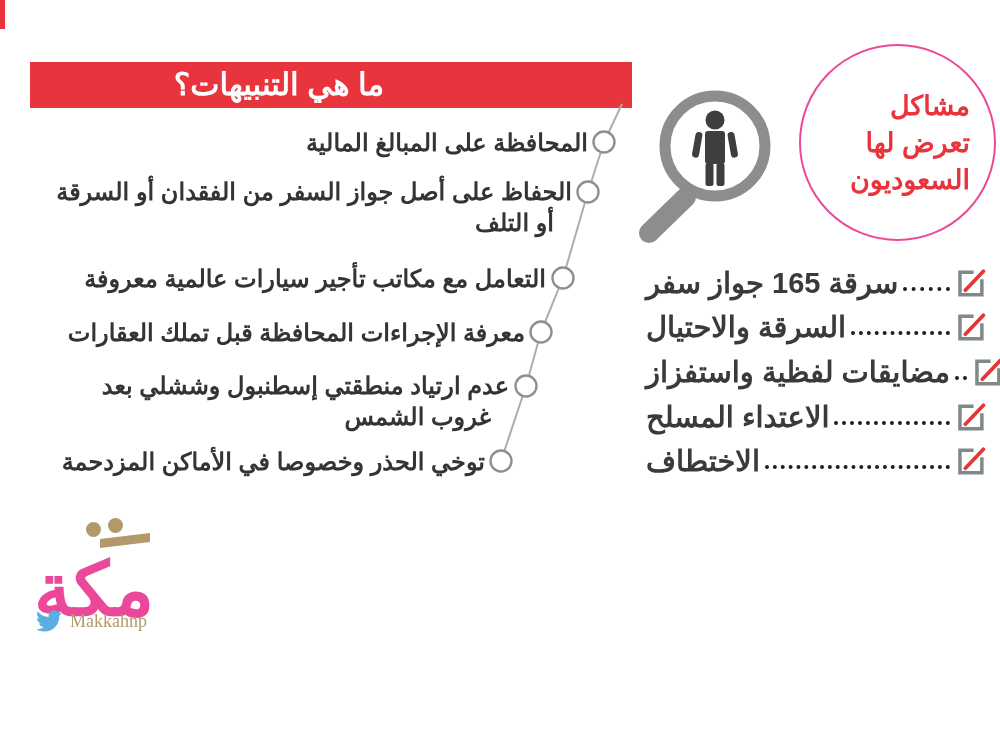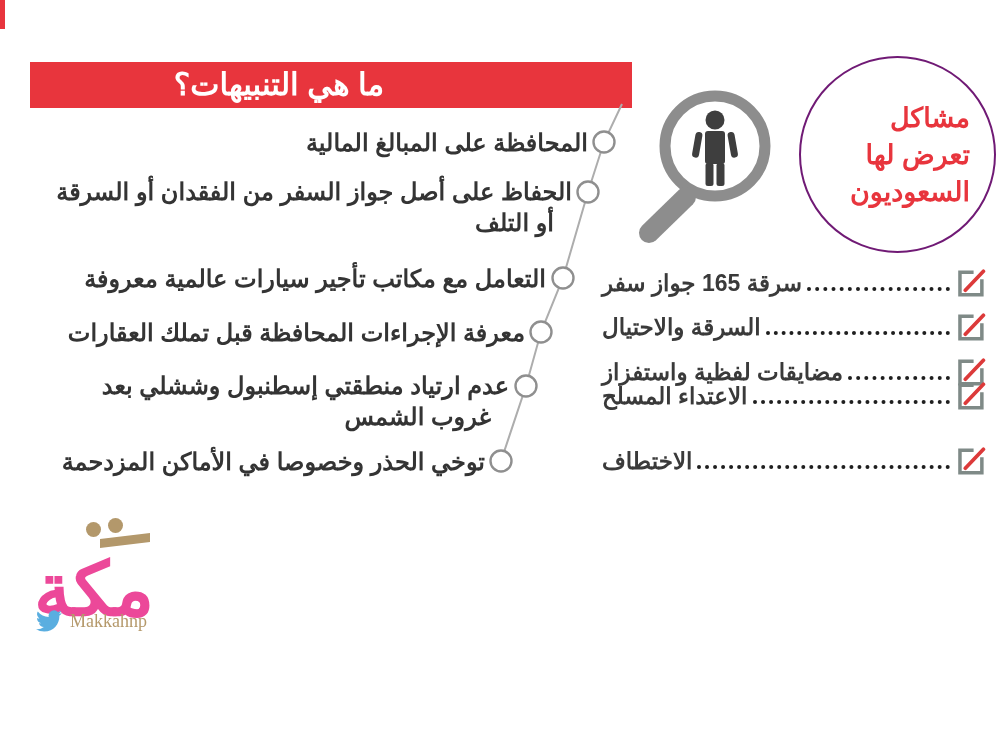--- a/index.html
+++ b/index.html
@@ -25,33 +25,33 @@
   .alert-item:nth-of-type(3){top:263px;right:454px;}
   .alert-item:nth-of-type(4){top:317px;right:475px;}
   .alert-item:nth-of-type(5){top:370px;right:491px;}
   .alert-item:nth-of-type(6){top:446px;right:515px;}
   .alert-line.indent{padding-right:18px;}
 
   
   .magnifier{position:absolute;left:625px;top:70px;}
 
   
-  .badge-circle{position:absolute;left:799px;top:56px;width:197px;height:197px;
-    border:2px solid #701a75;border-radius:50%;box-sizing:border-box;background:#fff;}
+  .badge-circle{position:absolute;left:799px;top:44px;width:197px;height:197px;
+    border:2px solid #ec4899;border-radius:50%;box-sizing:border-box;background:#fff;}
   .badge-text{position:absolute;right:24px;top:42px;text-align:right;direction:rtl;
     color:#E8353D;font-size:27px;font-weight:bold;line-height:37px;white-space:nowrap;}
 
   
   .p-row{position:absolute;left:602px;width:384px;height:33px;display:flex;align-items:center;}
   .p-row:nth-of-type(1){top:267px;}
   .p-row:nth-of-type(2){top:311px;}
   .p-row:nth-of-type(3){top:356px;}
-  .p-row:nth-of-type(4){top:380px;}
+  .p-row:nth-of-type(4){top:401px;}
   .p-row:nth-of-type(5){top:445px;}
-  .p-label{direction:rtl;white-space:nowrap;color:#3A3A3A;font-size:23px;font-weight:bold;line-height:33px;}
+  .p-label{direction:rtl;white-space:nowrap;color:#3A3A3A;font-size:29px;font-weight:bold;line-height:33px;margin-left:44px;}
   .p-leader{flex:1;border-bottom:4px dotted #1F1F1F;align-self:flex-end;margin:0 5px 9px 5px;min-width:12px;}
   .p-check{flex:0 0 auto;}
 
   
   .logo-block{position:absolute;left:30px;top:514px;width:220px;height:130px;}
   .logo-wordmark{position:absolute;left:4px;top:18px;font-size:74px;font-weight:bold;
     color:#ec4899;direction:rtl;line-height:84px;margin-top:16px;}
   .logo-band{position:absolute;left:70px;top:22px;width:50px;height:9px;background:#B3986B;
     transform:skewY(-7deg);}
   .logo-dot{position:absolute;width:15px;height:15px;border-radius:50%;background:#B3986B;}

